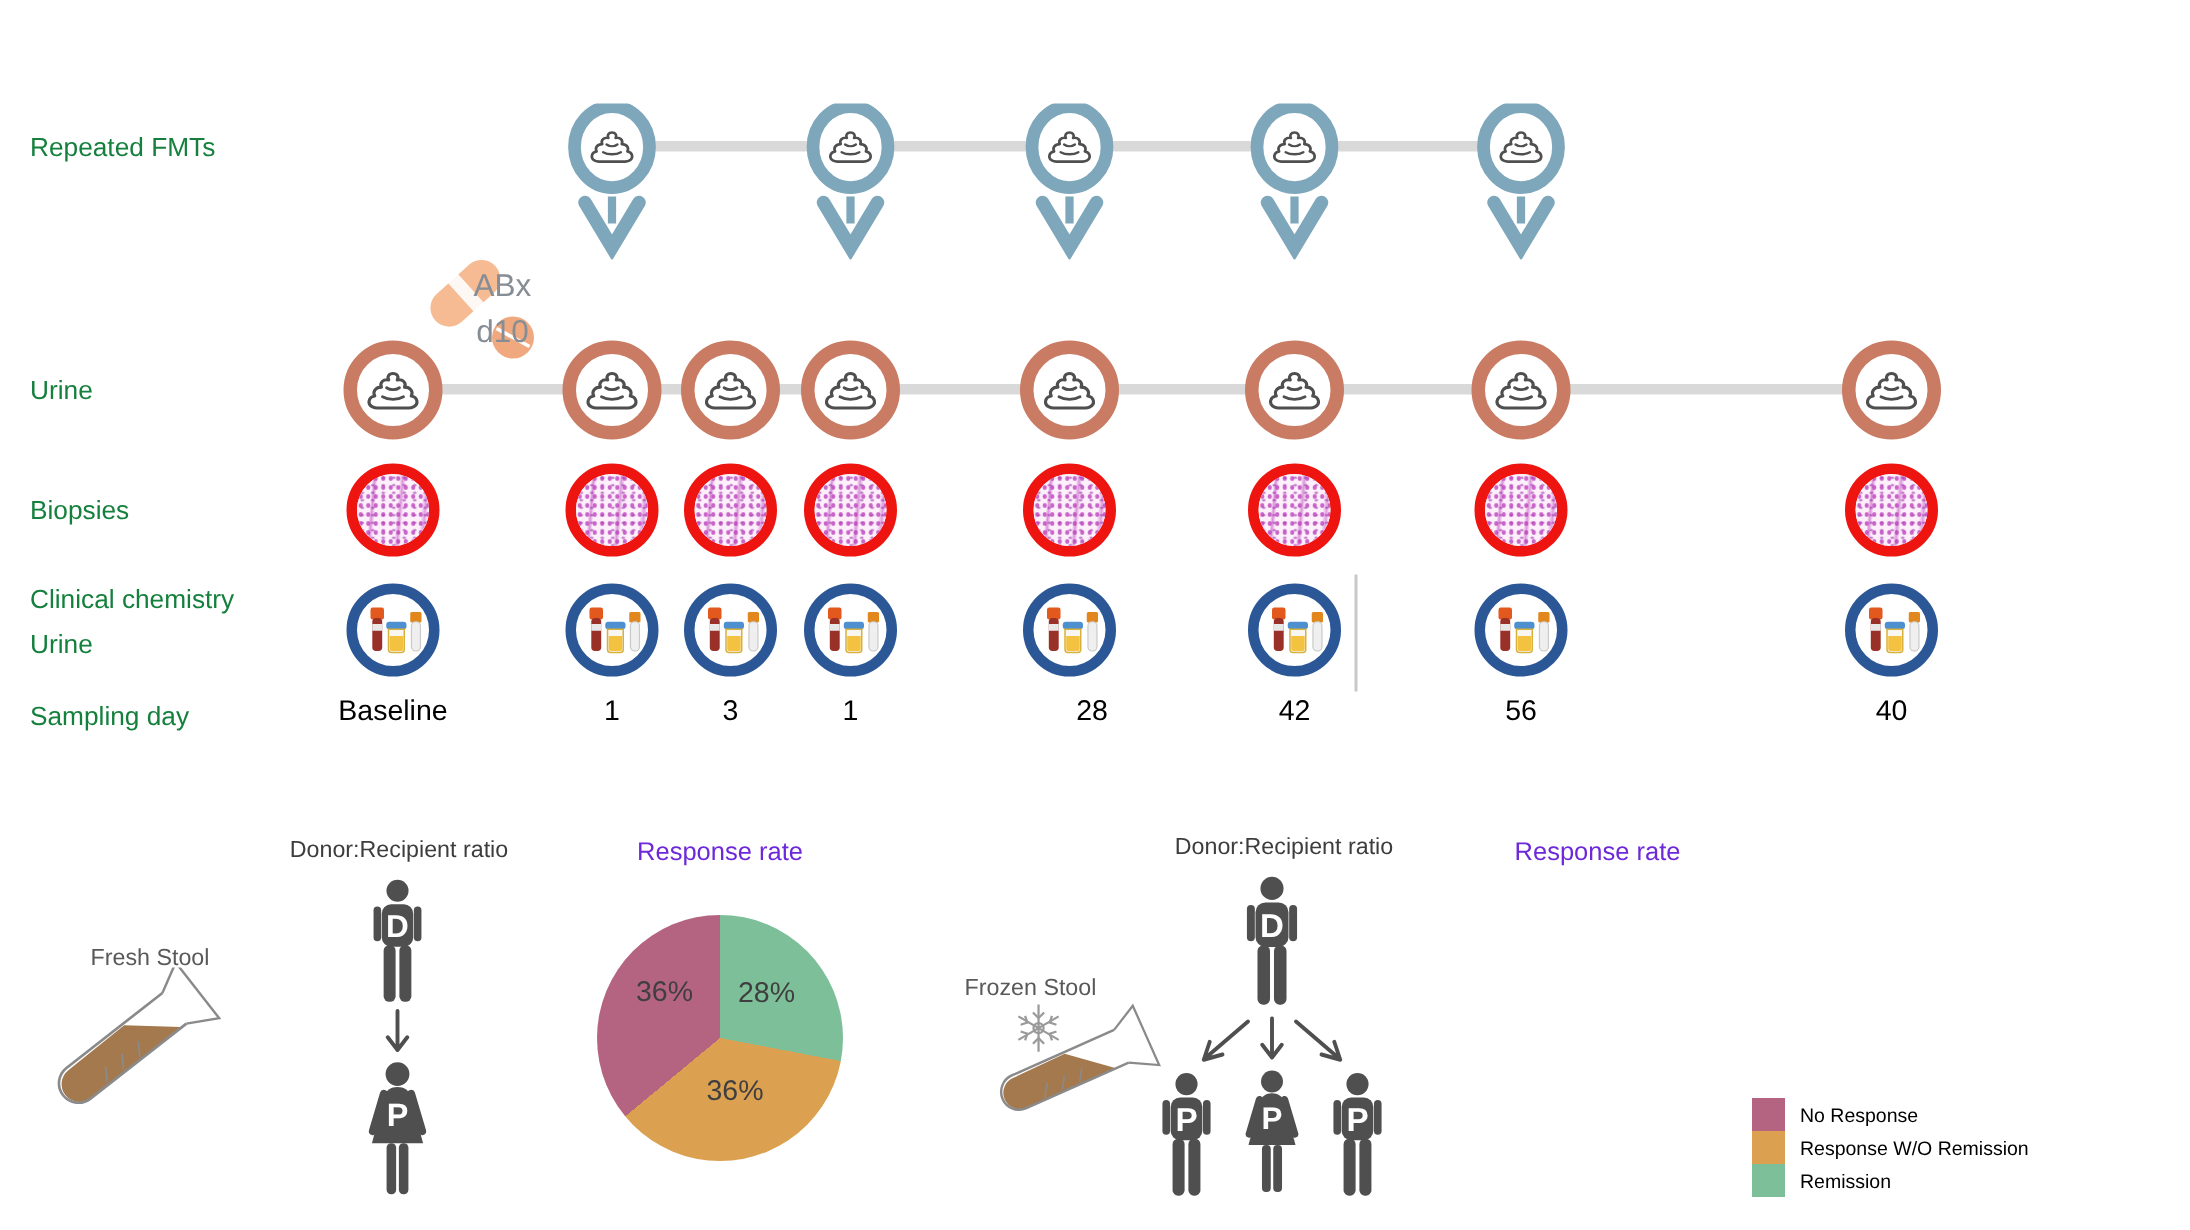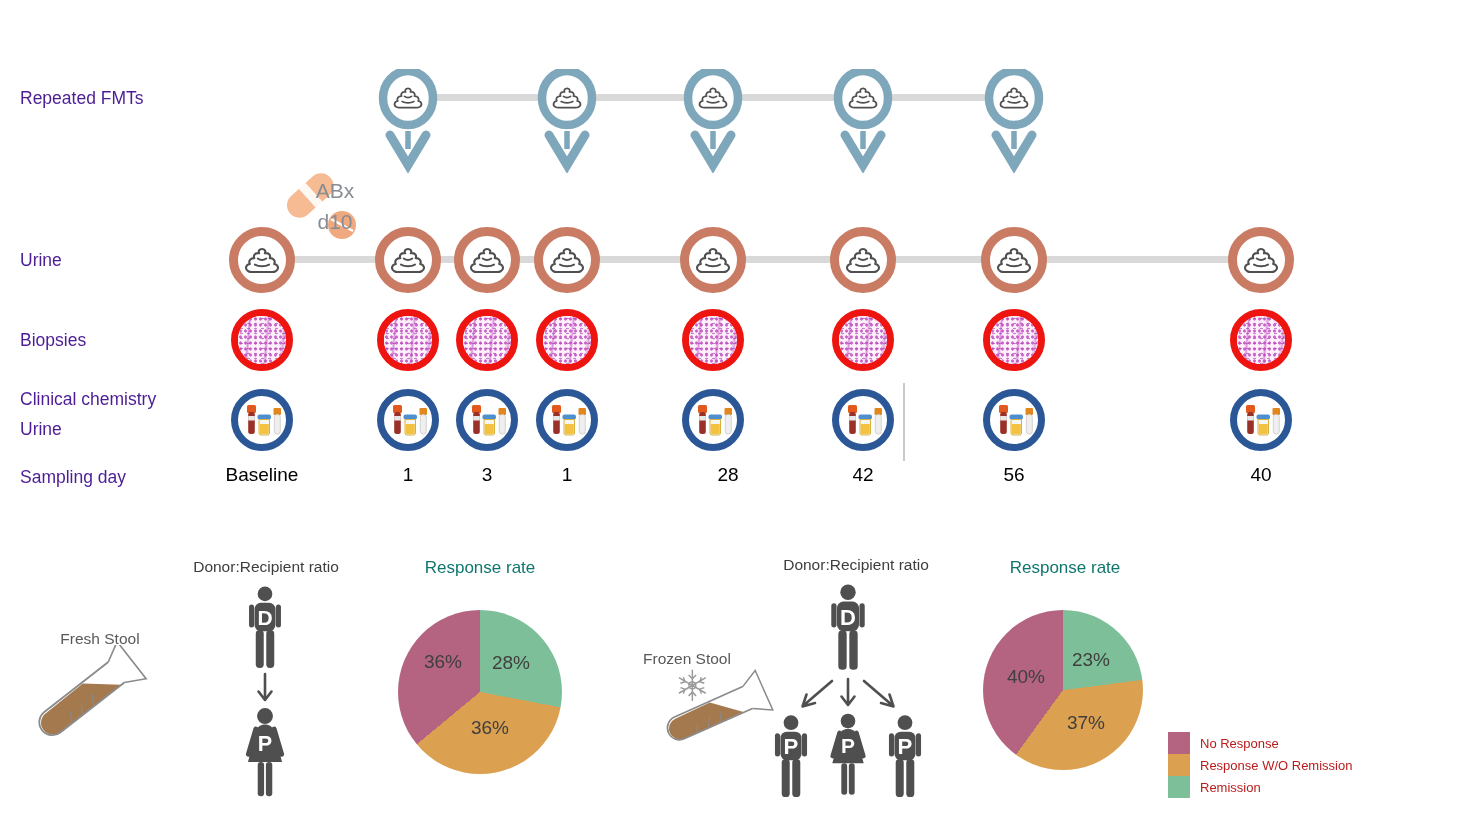--- a/index.html
+++ b/index.html
@@ -1,46 +1,46 @@
 <!DOCTYPE html>
 <html><head>
 <meta charset="utf-8">
 <style>
   html,body{margin:0;padding:0;background:#fff;}
   #canvas{position:relative;width:1460px;height:820px;background:#fff;overflow:hidden;
           font-family:"Liberation Sans",sans-serif;}
   .abs{position:absolute;}
   #title{position:absolute;left:20px;top:6px;font-size:20.5px;color:#000;}
-  .row-label{position:absolute;left:20px;font-size:17.5px;color:#4c1d95;}
+  .row-label{position:absolute;left:20px;font-size:17.5px;color:#15803d;}
   .hline{position:absolute;height:7px;background:#d9d9d9;border-radius:3px;}
   .vdivider{position:absolute;width:2px;background:#c9c9c9;}
   .ring{position:absolute;background:#fff;border-radius:50%;box-sizing:border-box;
         display:flex;align-items:center;justify-content:center;}
   .histo{width:100%;height:100%;border-radius:50%;
     background-color:#fdf0fb;
     background-image:
       radial-gradient(rgba(186,62,186,0.78) 1px, transparent 1.7px),
       radial-gradient(rgba(150,40,170,0.55) 1px, transparent 1.5px),
       linear-gradient(95deg, transparent 20%, rgba(186,62,186,0.55) 23%, transparent 27%,
         transparent 55%, rgba(186,62,186,0.5) 59%, transparent 63%,
         transparent 86%, rgba(186,62,186,0.45) 91%, transparent 95%);
     background-size:5px 6px,7px 5px,100% 100%;}
   .day{position:absolute;top:464px;width:120px;text-align:center;font-size:19px;color:#000;}
   .fmt-marker{position:absolute;width:60px;height:104px;}
   .stool-label{position:absolute;font-size:15.5px;color:#595959;text-align:center;}
   .ratio-title{position:absolute;font-size:15.5px;color:#3d3d3d;text-align:center;}
-  .pie-title{position:absolute;font-size:17px;color:#0f766e;text-align:center;}
+  .pie-title{position:absolute;font-size:17px;color:#6d28d9;text-align:center;}
   .pie{position:absolute;border-radius:50%;}
   .pct{position:absolute;transform:translate(-50%,-50%);font-size:19px;color:#3f3f3f;}
   .abx-text{position:absolute;left:303px;top:175px;width:64px;text-align:center;
             font-size:21px;line-height:31px;color:#868d94;}
   #legend{position:absolute;left:1168px;top:732px;}
   .legend-row{display:flex;align-items:center;height:22px;}
   .legend-swatch{width:22px;height:22px;flex:0 0 22px;}
-  .legend-label{padding-left:10px;font-size:13px;color:#b91c1c;white-space:nowrap;}
+  .legend-label{padding-left:10px;font-size:13px;color:#000000;white-space:nowrap;}
 </style>
 </head>
 <body>
 
 <div id="canvas">
 
   <div class="row-label" style="top:88px">Repeated FMTs</div>
   <div class="row-label" style="top:250px">Urine</div>
   <div class="row-label" style="top:330px">Biopsies</div>
   <div class="row-label" style="top:389px">Clinical chemistry</div>
@@ -388,25 +388,20 @@
    <circle cx="18" cy="7.5" r="7" fill="#4f4f4f"></circle>
    <rect x="8" y="16" width="20" height="27" rx="6" fill="#4f4f4f"></rect>
    <rect x="2.8" y="17.5" width="4.8" height="22" rx="2.4" fill="#4f4f4f"></rect>
    <rect x="28.4" y="17.5" width="4.8" height="22" rx="2.4" fill="#4f4f4f"></rect>
    <rect x="9.2" y="42" width="7.6" height="36" rx="3.5" fill="#4f4f4f"></rect>
    <rect x="19.2" y="42" width="7.6" height="36" rx="3.5" fill="#4f4f4f"></rect>
    <text x="18" y="37" text-anchor="middle" font-size="21" font-weight="bold" fill="#fff" font-family="Liberation Sans,sans-serif">P</text>
  </svg></div>
     </div>
   <div class="pie-title" style="left:983px;top:558px;width:164px">Response rate</div>
-  <div id="pie2" class="pie" style="left: 983px; top: 610px; width: 160px; height: 160px; background: conic-gradient(rgb(125, 191, 152) 0deg, rgb(125, 191, 152) 82.8deg, rgb(219, 160, 80) 82.8deg, rgb(219, 160, 80) 216deg, rgb(180, 100, 128) 216deg, rgb(180, 100, 128) 360deg);">
-      <span class="pct" style="left:108px;top:50px">23%</span>
-      <span class="pct" style="left:103px;top:113px">37%</span>
-      <span class="pct" style="left:43px;top:67px">40%</span>
-    </div>
 
   <div id="legend">
       <div class="legend-row">
     <div class="legend-swatch" style="background:#b46480"></div>
     <div class="legend-label">No Response</div>
   </div>
       <div class="legend-row">
     <div class="legend-swatch" style="background:#dba050"></div>
     <div class="legend-label">Response W/O Remission</div>
   </div>

